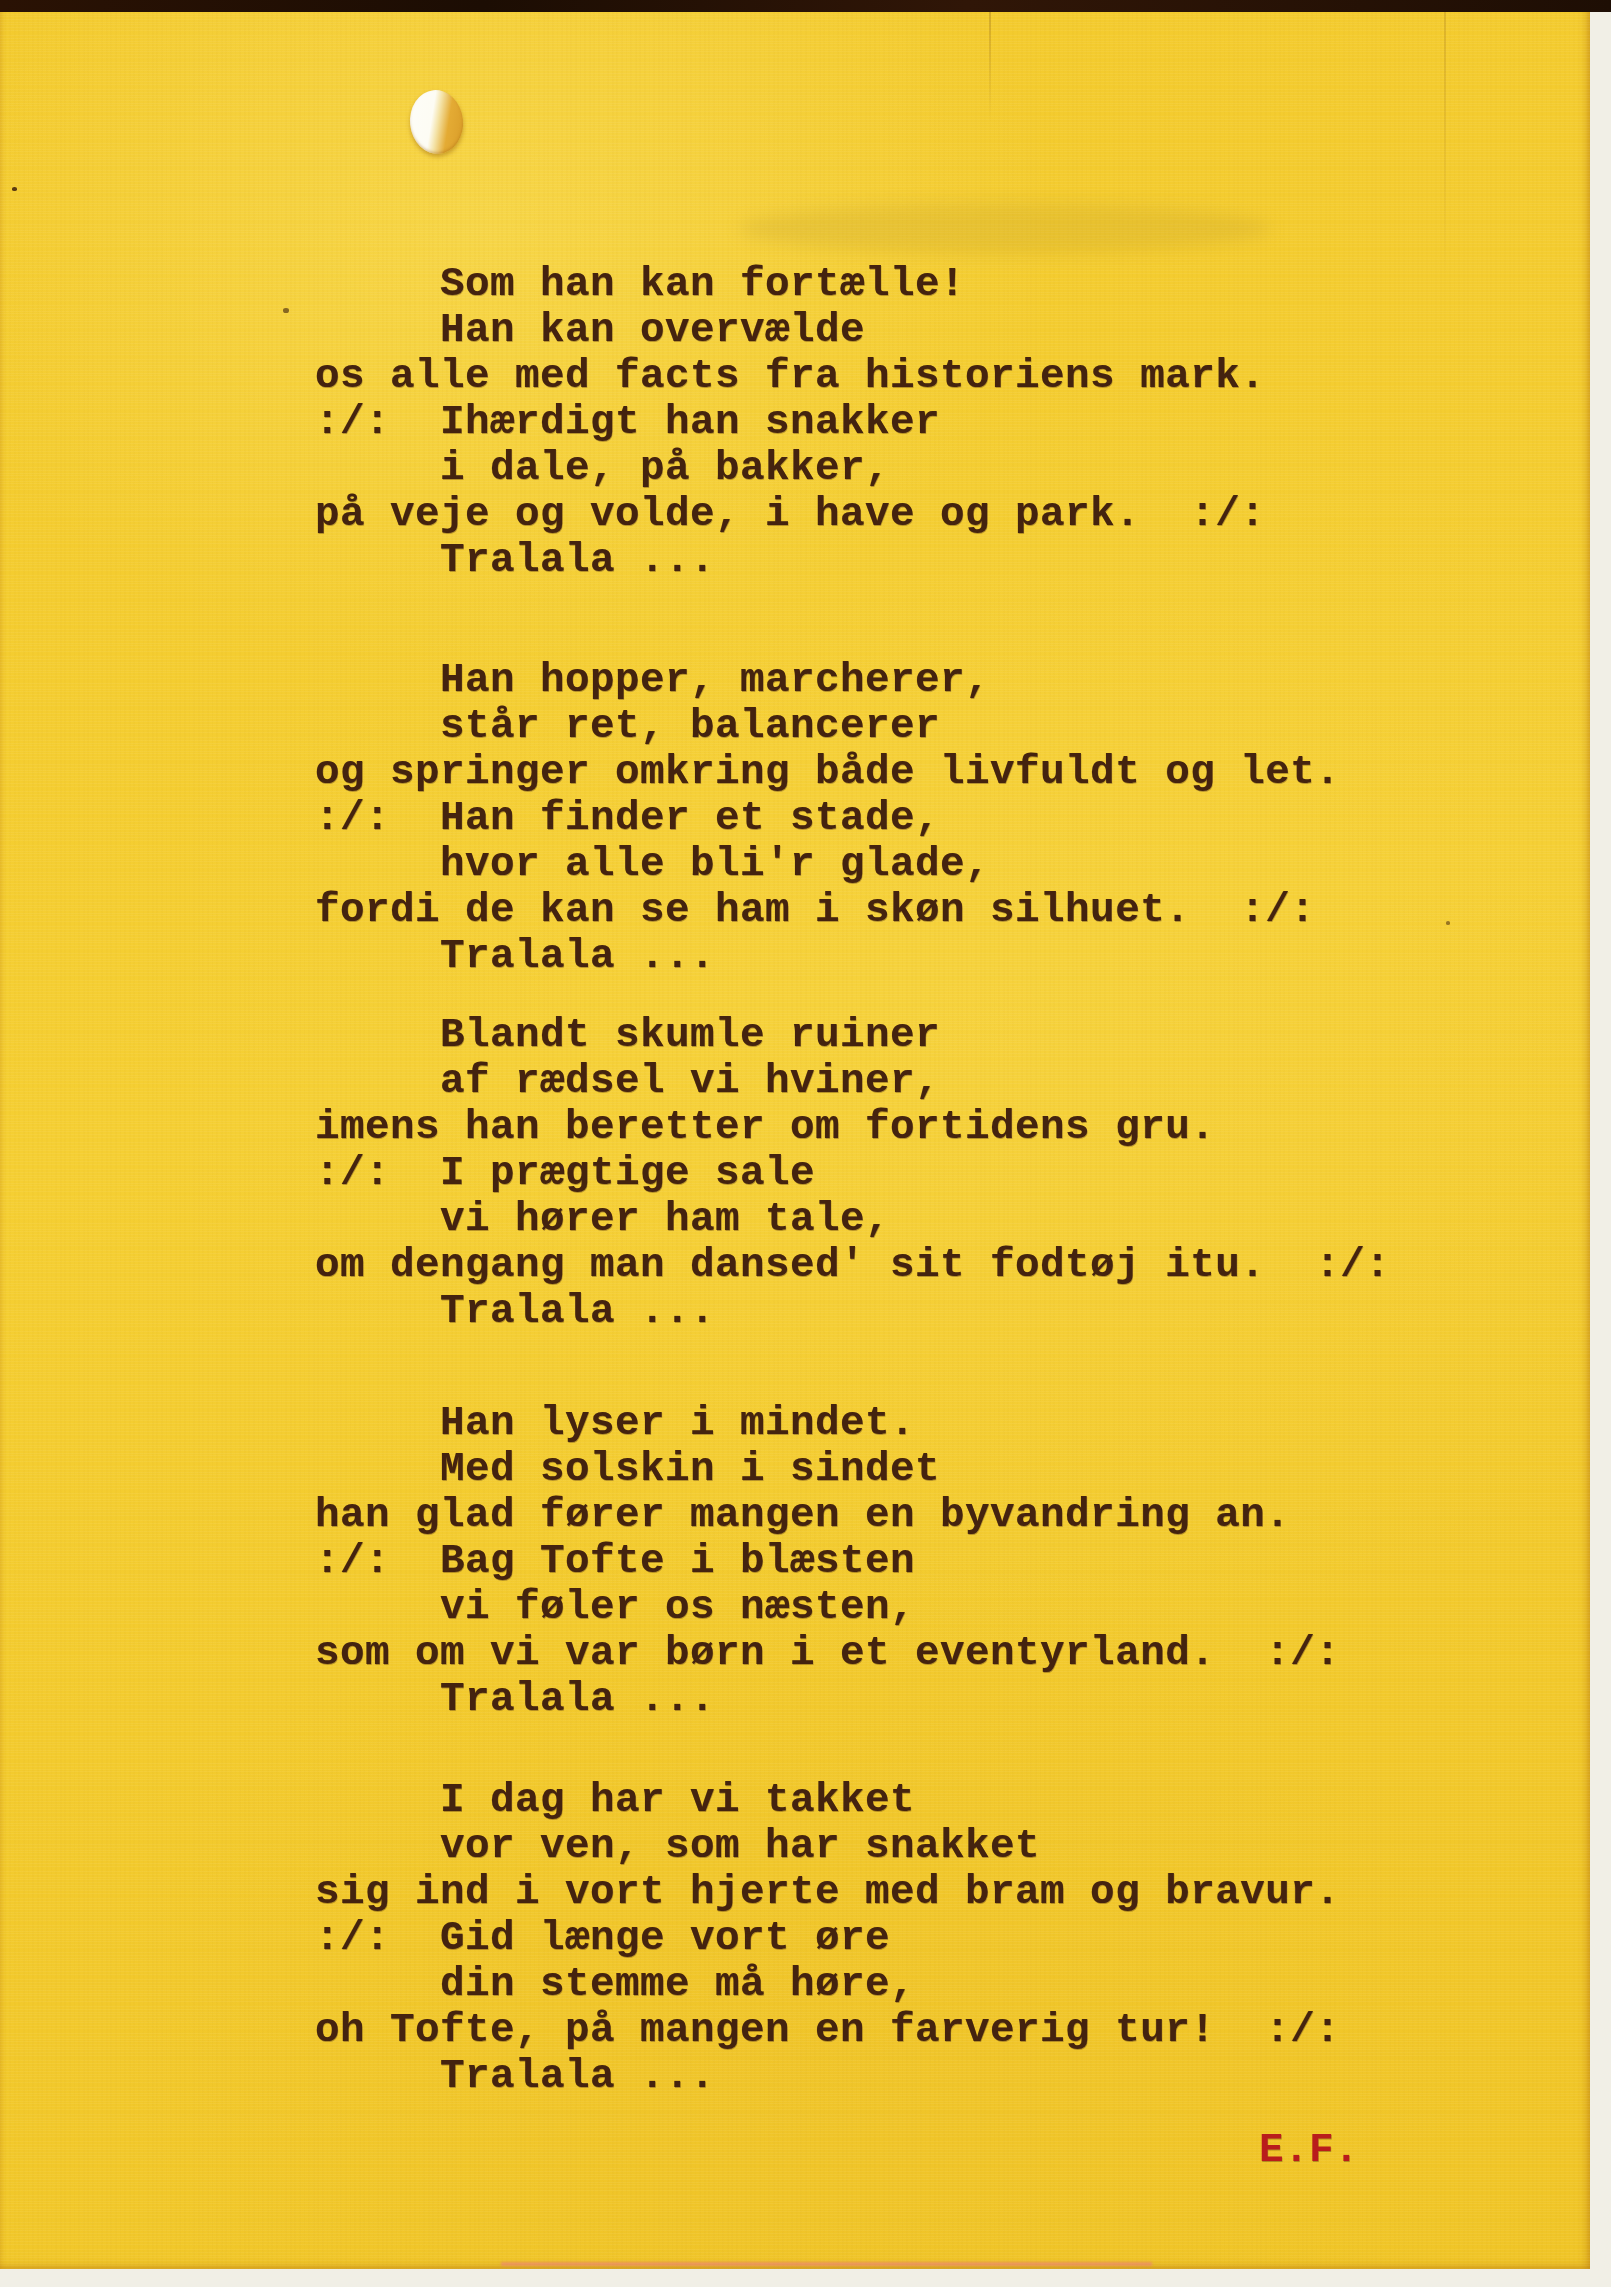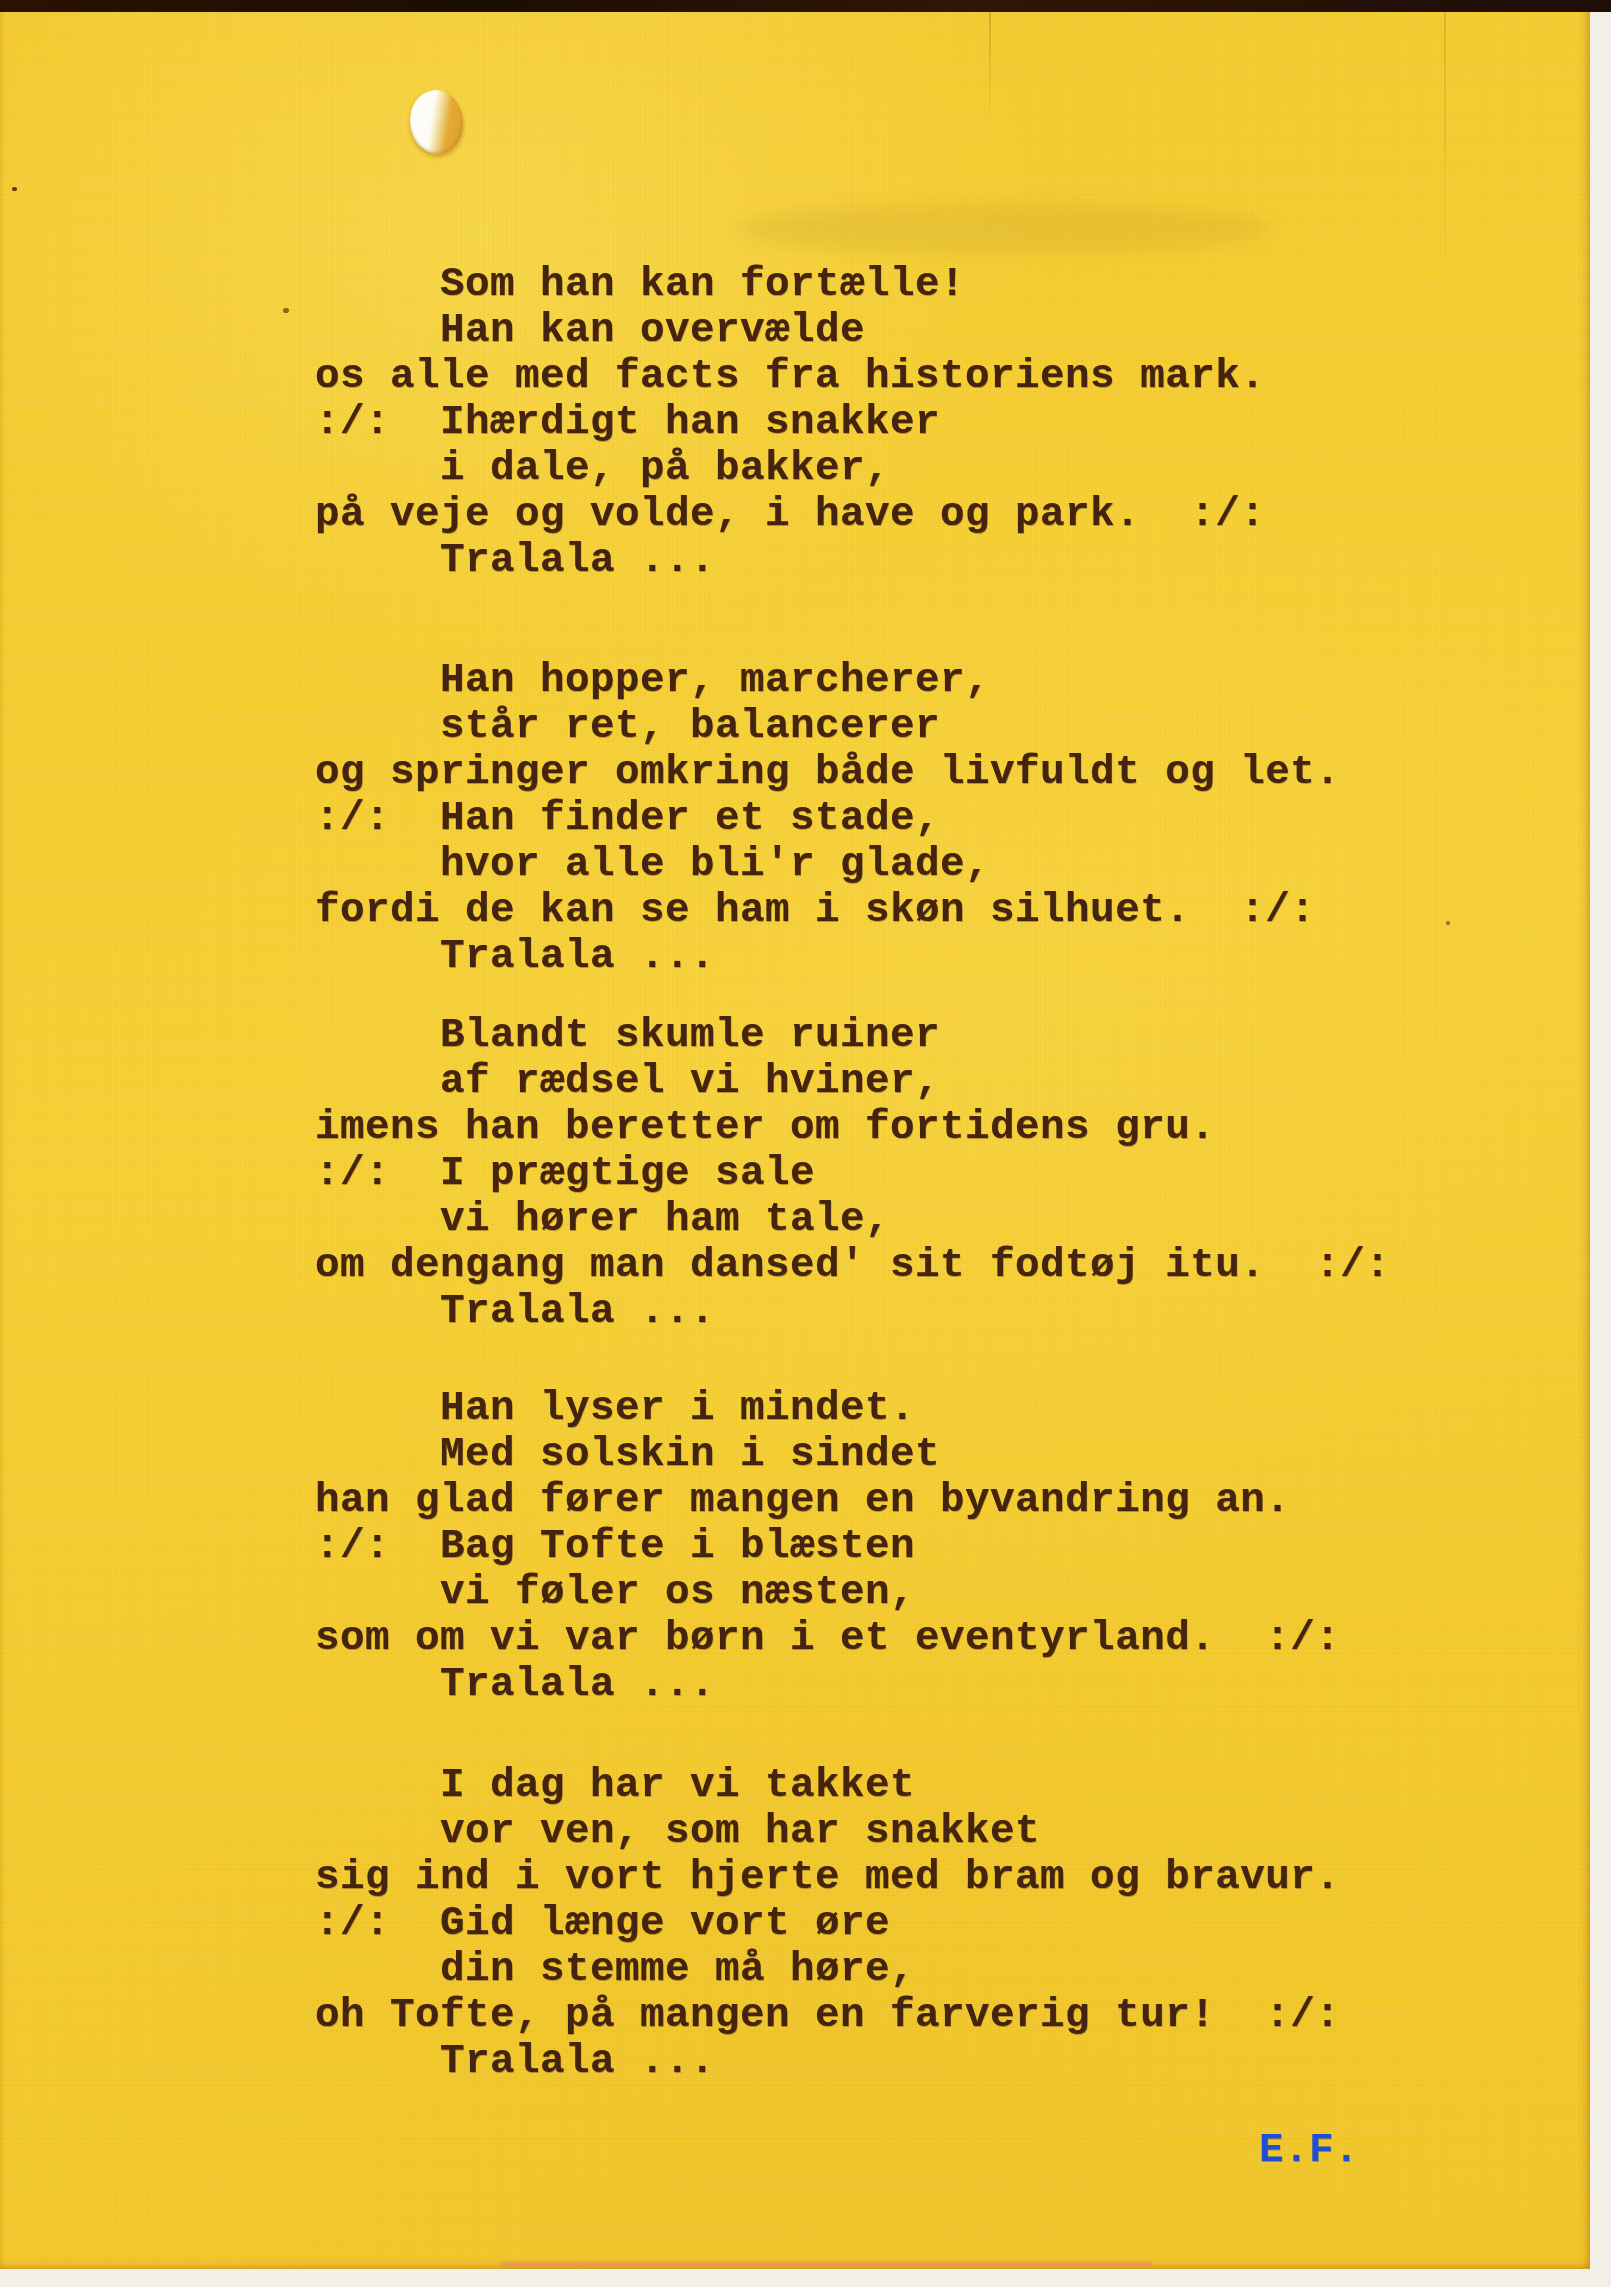--- a/index.html
+++ b/index.html
@@ -110,27 +110,27 @@
     font-size: 41px;
     line-height: 46px;
     font-weight: bold;
     letter-spacing: 0.4px;
     white-space: pre;
     text-shadow: 0.5px 0.7px 0 rgba(68,35,15,0.35), -0.3px 0 0 rgba(68,35,15,0.25);
   }
   .stanza { margin-bottom: 74px; }
   .stanza:nth-child(1) { margin-bottom: 74px; }
   .stanza:nth-child(2) { margin-bottom: 33px; }
-  .stanza:nth-child(3) { margin-bottom: 51px; }
+  .stanza:nth-child(3) { margin-bottom: 66px; }
   .stanza:nth-child(4) { margin-bottom: 55px; margin-top: 16px; }
   .signature {
     position: absolute;
     left: 1259px;
     top: 2127px;
-    color: #1d4ed8;
+    color: #b91c1c;
     font-size: 41px;
     line-height: 46px;
     font-weight: bold;
     letter-spacing: 0.4px;
     white-space: pre;
     text-shadow: 0.5px 0.7px 0 rgba(68,35,15,0.35);
   }
 </style>
 </head>
 <body>

